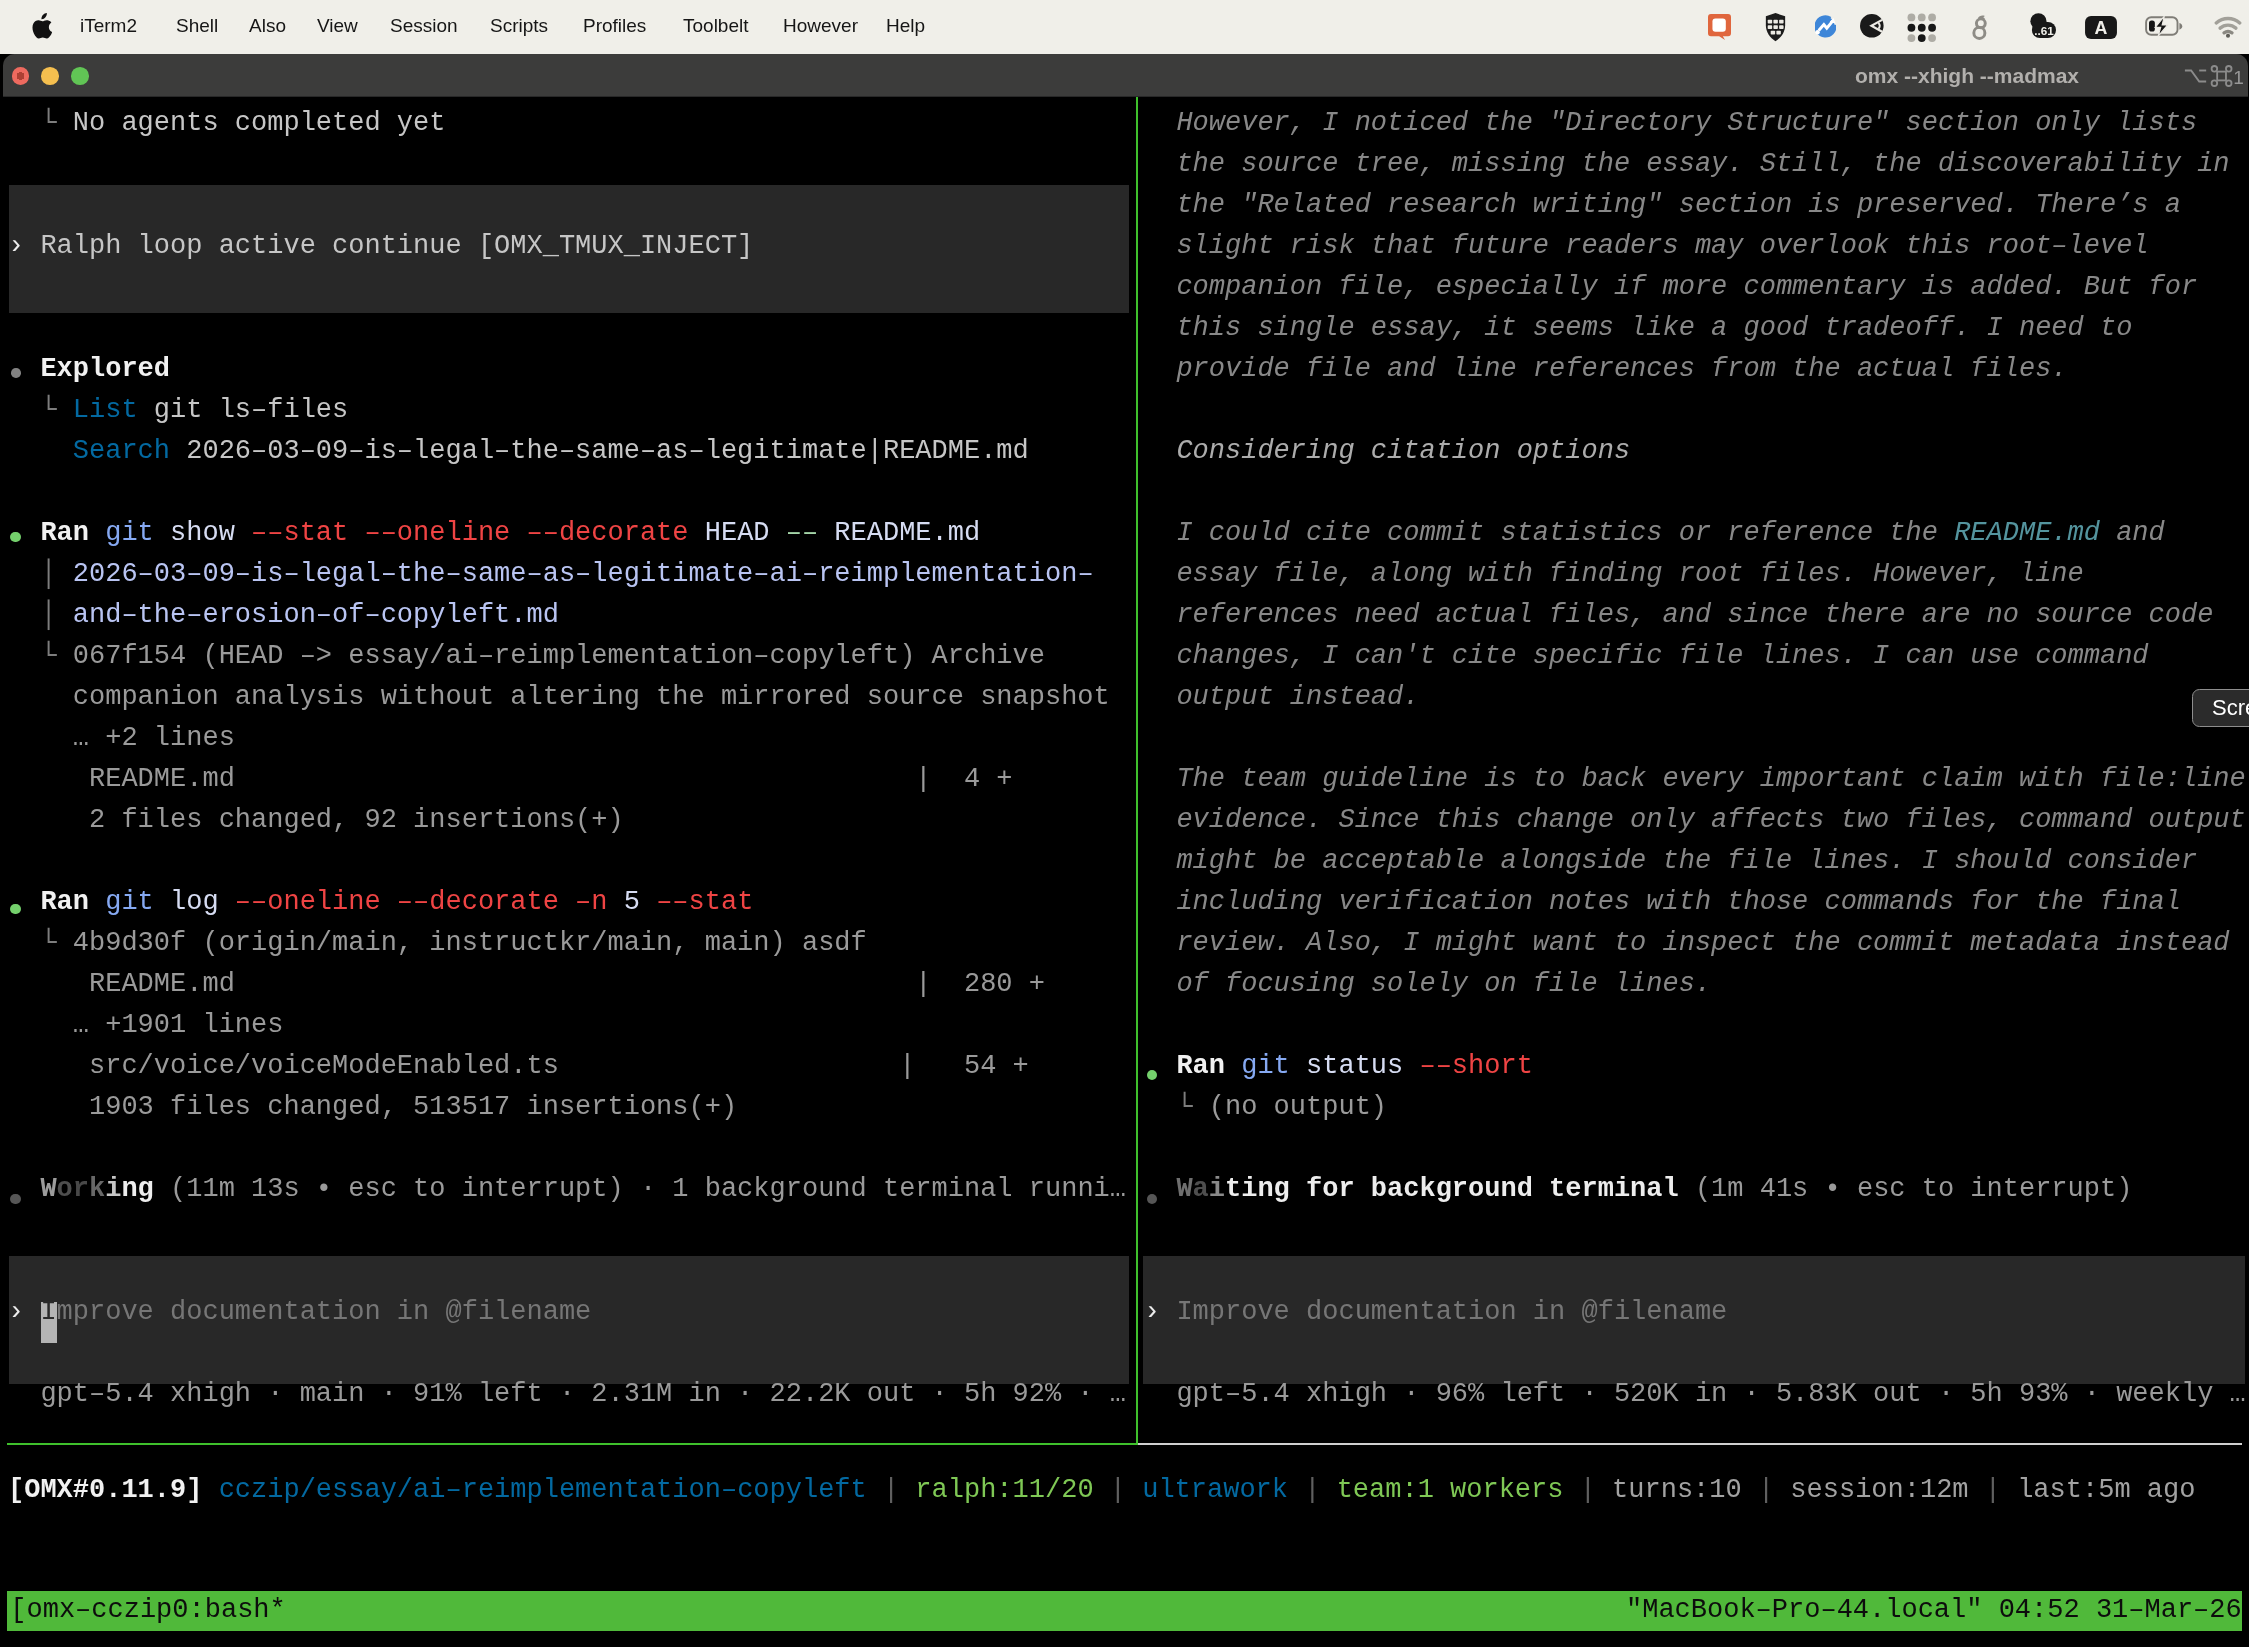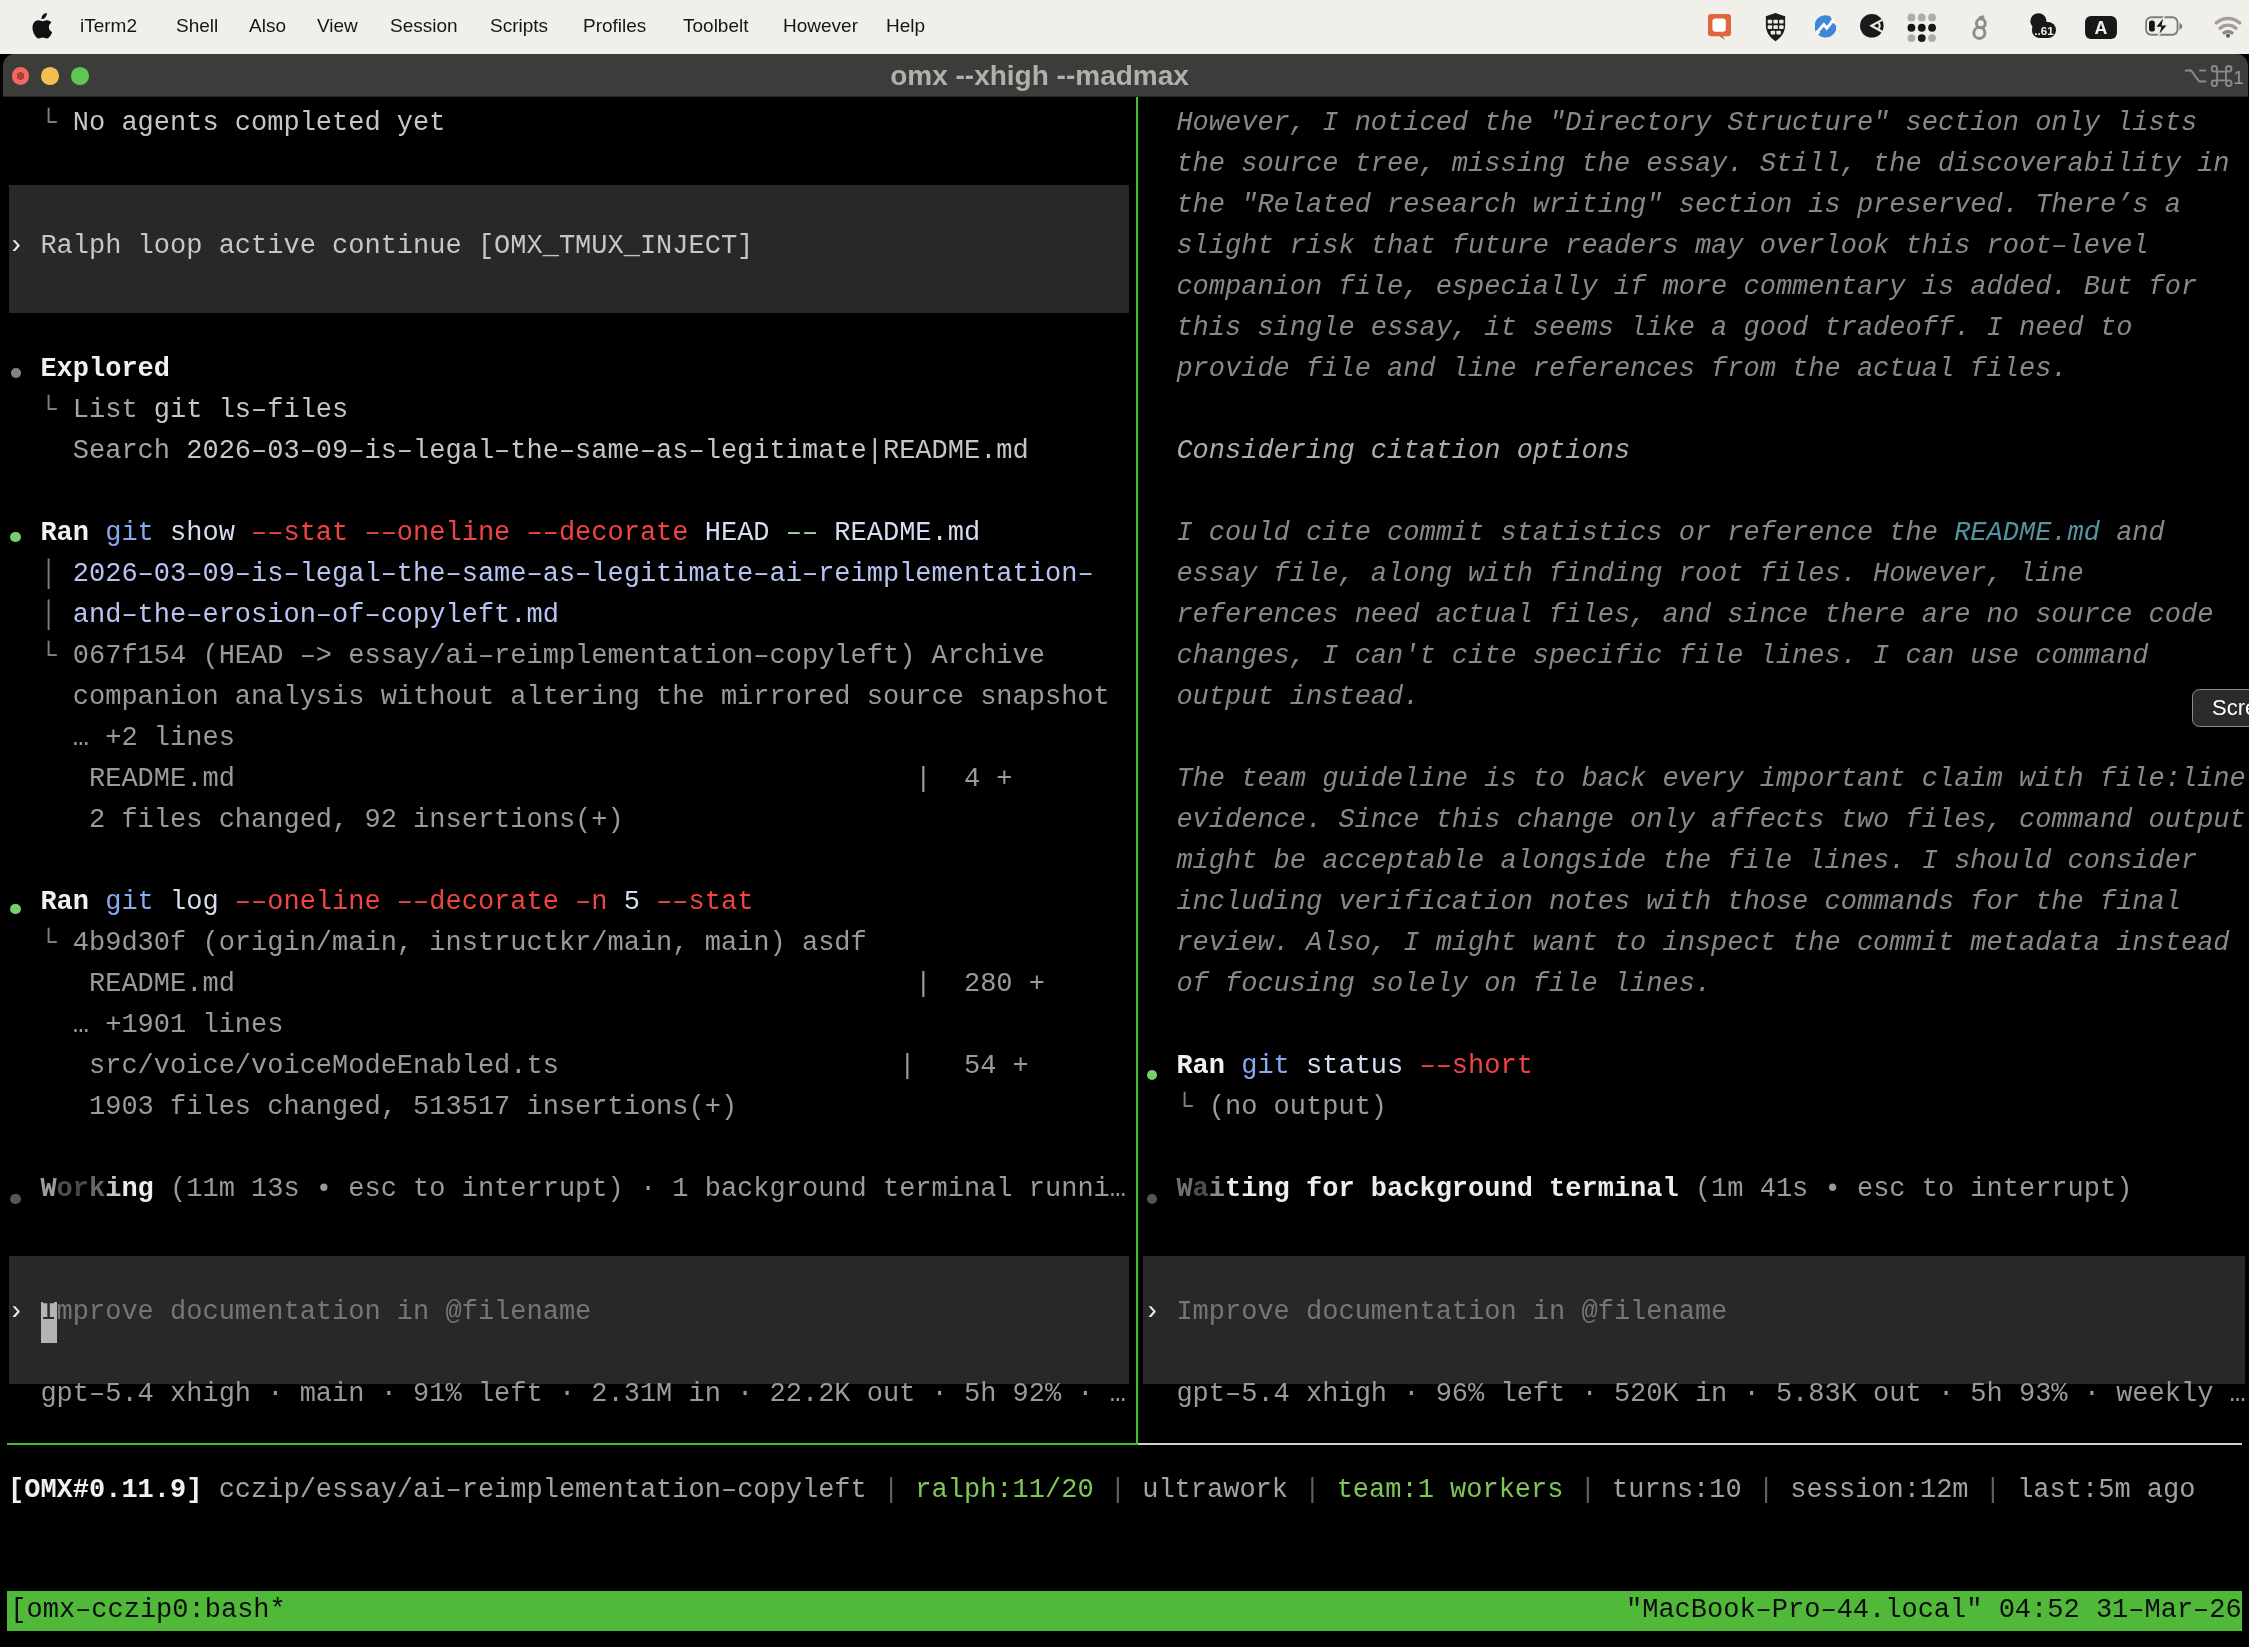--- a/index.html
+++ b/index.html
@@ -1,21 +1,21 @@
 <!DOCTYPE html>
 <html style="font-size:11.8px"><head><meta charset="utf-8">
 <style>
 *{margin:0;padding:0;box-sizing:border-box}
 html,body{width:2250px;height:1648px;background:#000;overflow:hidden;position:relative}
 .abs{position:absolute}
 .mono{font-family:"Liberation Mono",monospace;font-size:27px;line-height:41px;white-space:pre}
 i{font-style:normal}
 .w{color:#c6c6c6}.b{color:#f1f1f1;font-weight:bold}.d{color:#9a9a9a}.t2{color:#7d7d7d}
 .br{color:#ececec}
-.cy{color:#a3a3a3}.bl{color:#86a9f2}.sa{color:#ef4444}.lv{color:#d6dcf2}.pg{color:#a5d6a9}
+.cy{color:#0369a1}.bl{color:#86a9f2}.sa{color:#ef4444}.lv{color:#d6dcf2}.pg{color:#a5d6a9}
 .pw{color:#b9c4f2}.gr{color:#7fc855}.ph{color:#767676}
 .it{color:#888888;font-style:italic}.bi{color:#acacac;font-style:italic;font-weight:normal}
 .rm{color:#54949e;font-style:italic}
 .sep{color:#5f5f5f}.st{color:#a2a2a2}
 .sans{font-family:"Liberation Sans",sans-serif}
 .mi{position:absolute;top:0;line-height:52px;font-size:19px;color:#161616}
 </style></head>
 <body>
 
 <div class="abs" style="left:0;top:0;width:2250px;height:54px;background:#f0efe9"></div>
@@ -109,21 +109,21 @@
    <path d="M13.6 23a9.5 9.5 0 0 1 10.8 0" stroke="#8b8982" stroke-width="4.6"></path>
   </g>
   <circle cx="19" cy="27" r="2.8" fill="#5f5e58"></circle>
 </svg>
 
 <div class="abs" style="left:3px;top:54px;width:2245px;height:1592px;background:#000;border-radius:11.8px 11.8px 7.4px 7.4px"></div>
 <div class="abs" style="left:3px;top:54px;width:2245px;height:43px;background:#3c3c3b;border-radius:11.8px 11.8px 0 0;border-bottom:0.7px solid #282828"></div>
 <div class="abs" style="left:11.8px;top:67px;width:17.7px;height:17.7px;border-radius:50%;background:radial-gradient(circle at 50% 50%,#ad4034 0 4px,#ee6a5f 4px)"></div>
 <div class="abs" style="left:41px;top:67px;width:17.7px;height:17.7px;border-radius:50%;background:#f5bf4f"></div>
 <div class="abs" style="left:71px;top:67px;width:17.7px;height:17.7px;border-radius:50%;background:#61c555"></div>
-<div class="abs sans" style="left:0;top:54px;width:2079px;height:43px;line-height:43px;text-align:center;font-size:28px;font-weight:bold;color:#b2b0ad">omx --xhigh --madmax</div>
+<div class="abs sans" style="left:0;top:54px;width:2079px;height:43px;line-height:43px;text-align:right;font-size:21px;font-weight:bold;color:#b2b0ad">omx --xhigh --madmax</div>
 <svg class="abs" style="left:2183px;top:65px" width="61" height="22" viewBox="0 0 82 30">
   <g stroke="#8b8b8b" stroke-width="2.6" fill="none">
    <path d="M2 7.5h8.5l11 15h9.5"></path>
       <path d="M21.5 7.5h9.5"></path>
   </g>
   <g stroke="#8b8b8b" stroke-width="2.5" fill="none">
    <rect x="46" y="9" width="12" height="12"></rect>
    <circle cx="42.2" cy="5.2" r="3.8"></circle>
       <circle cx="61.8" cy="5.2" r="3.8"></circle>
    <circle cx="42.2" cy="24.8" r="3.8"></circle>

